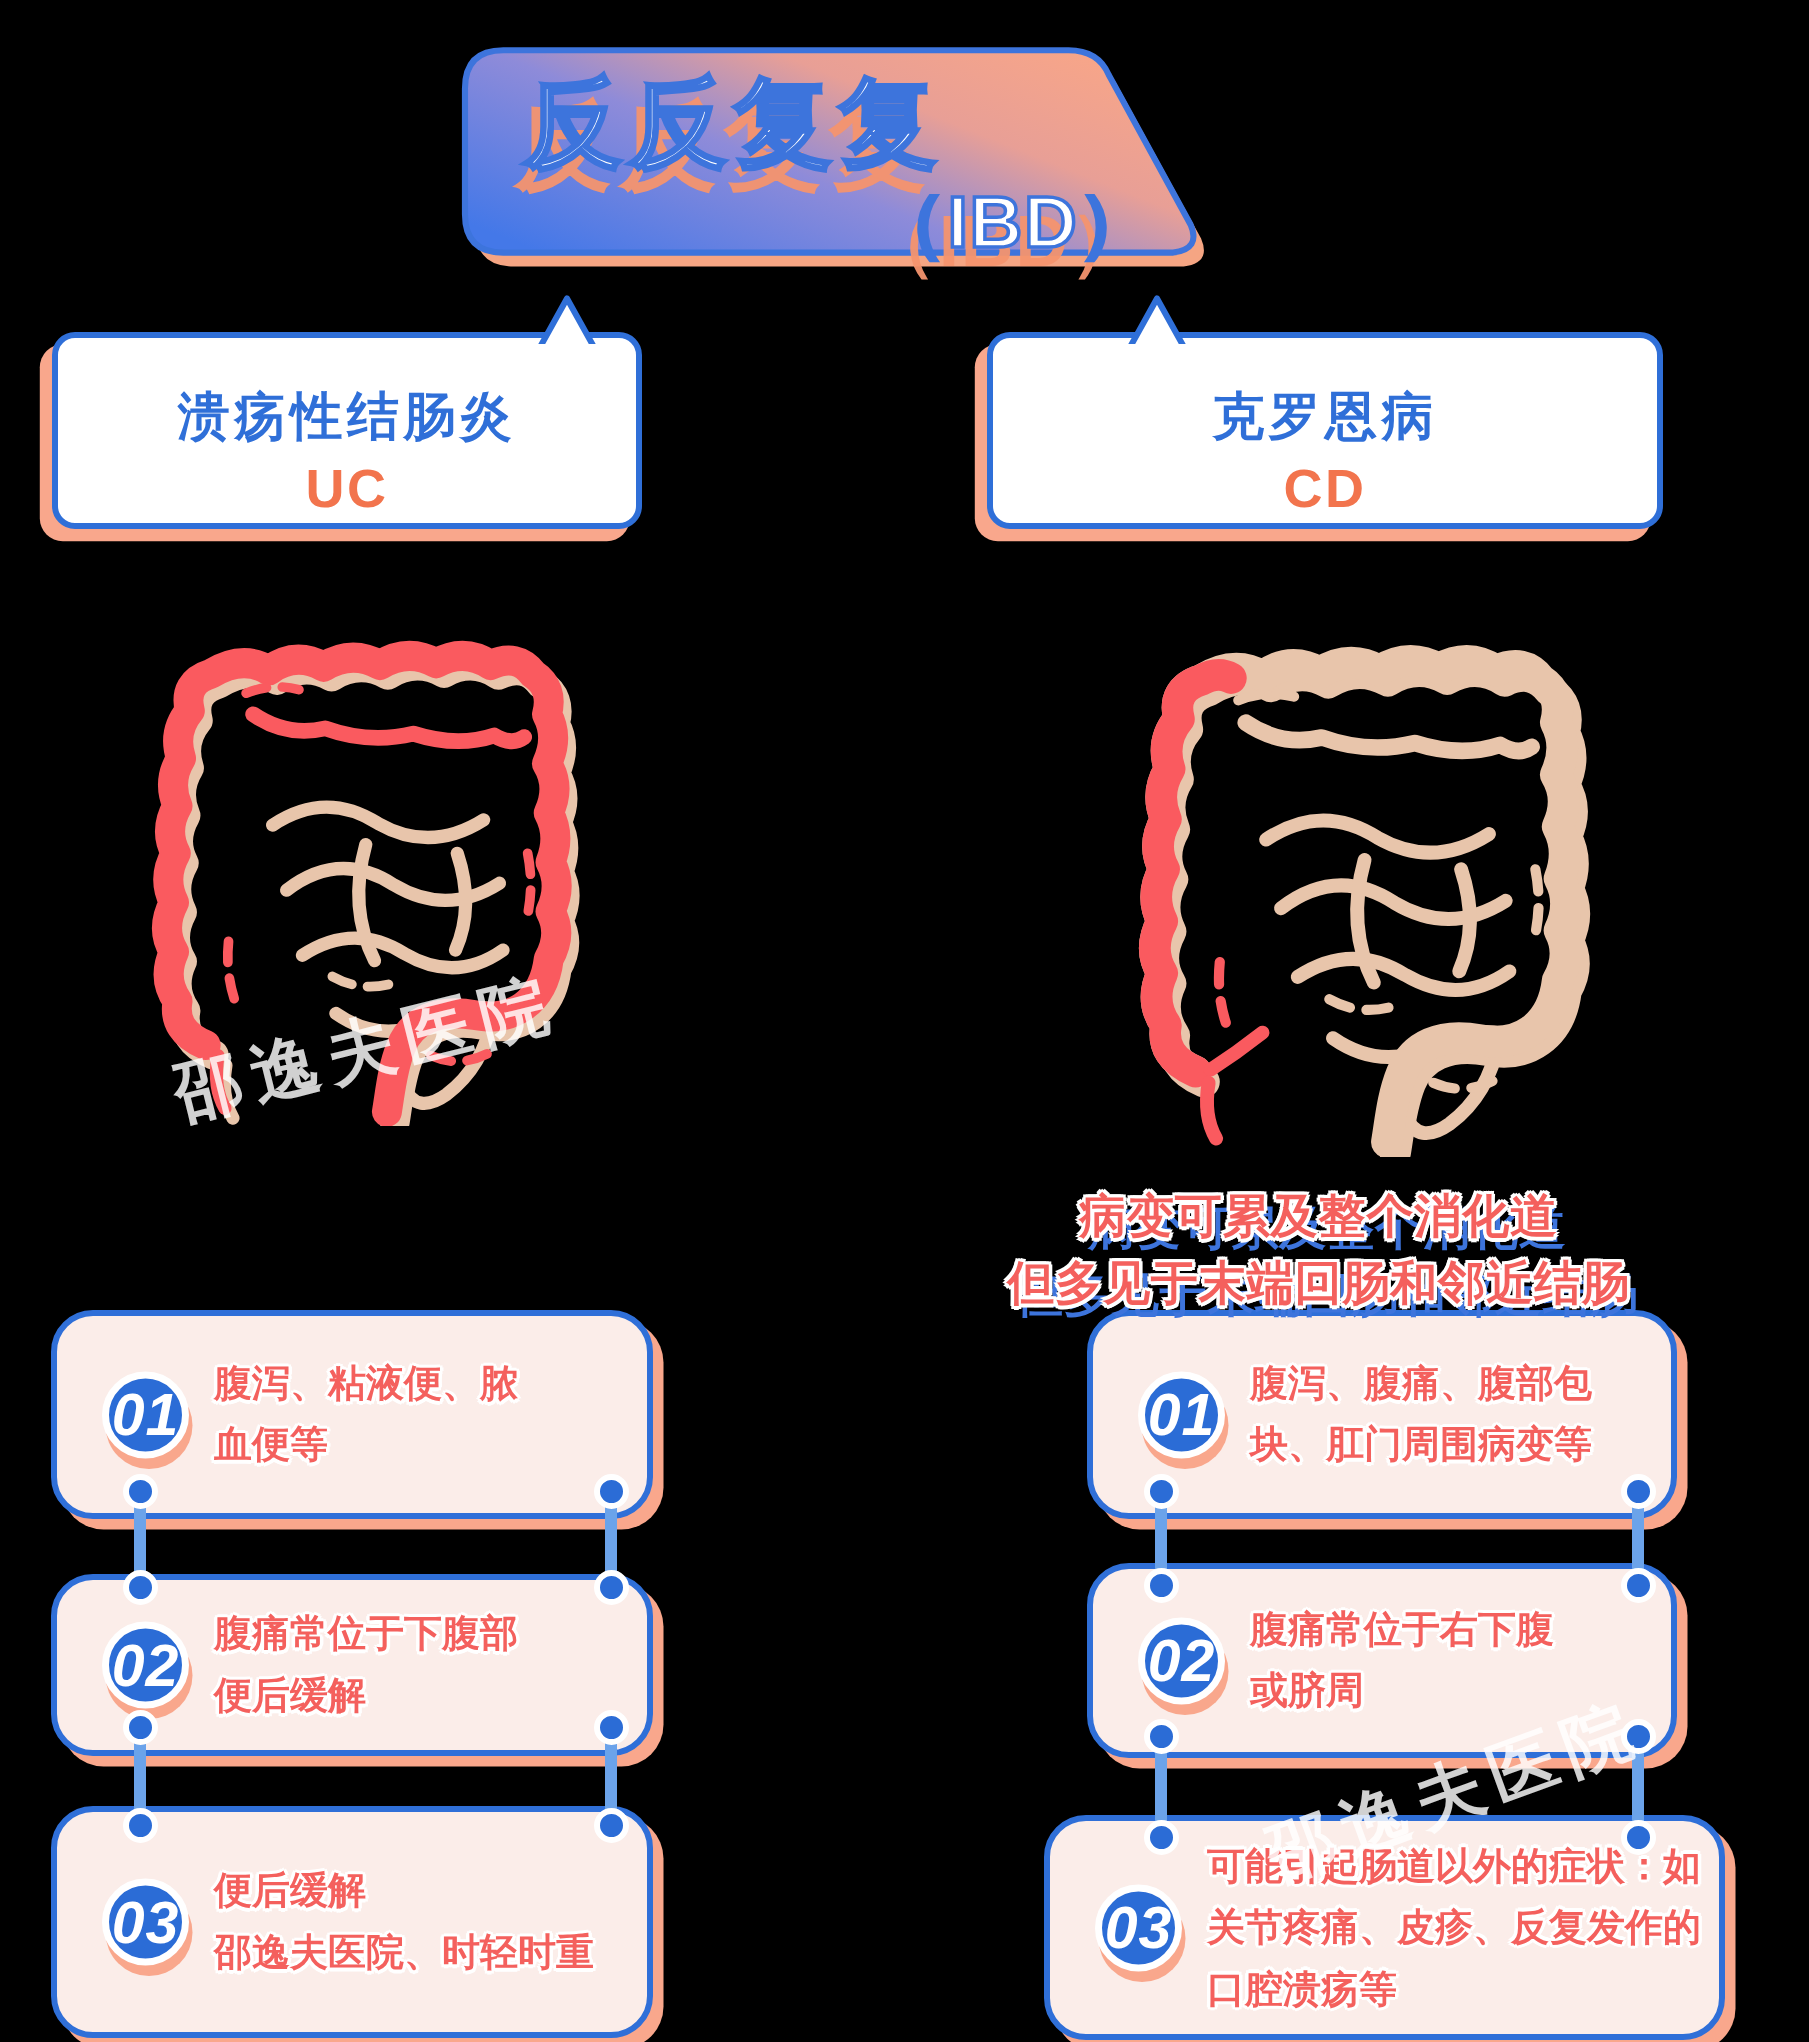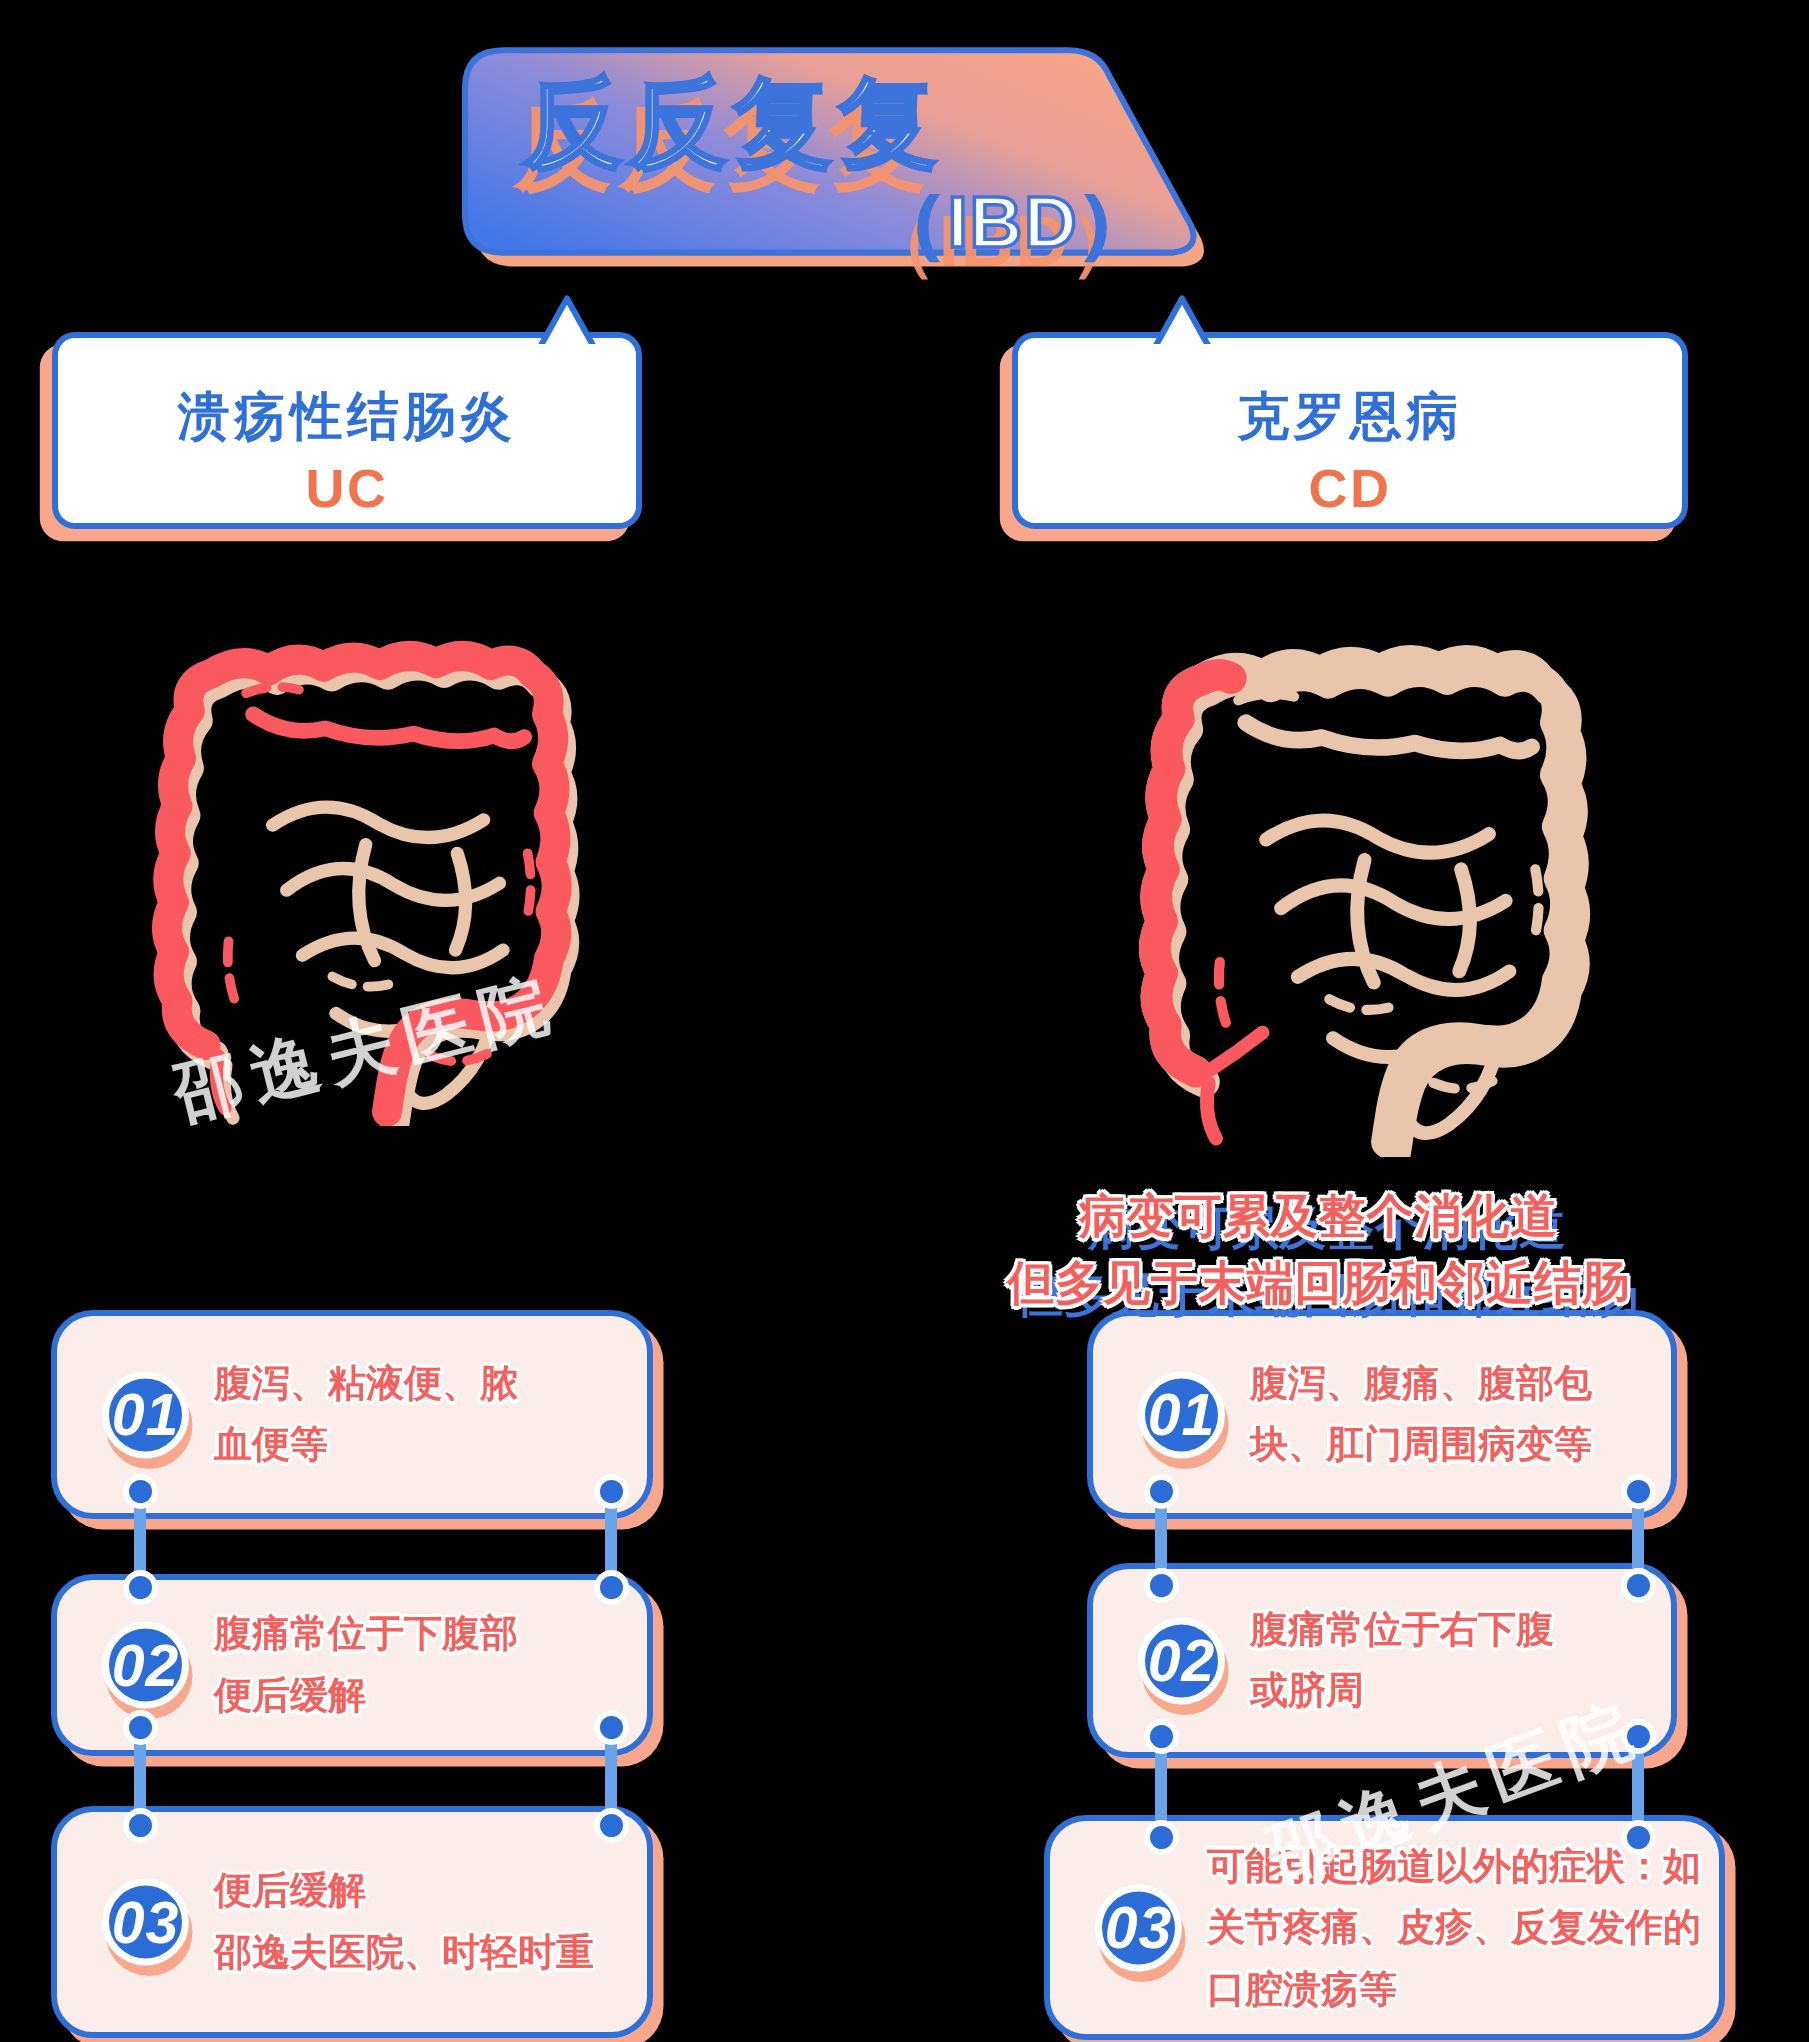--- a/index.html
+++ b/index.html
@@ -29,21 +29,21 @@
   
   .hbox{
     position:absolute; top:332px; height:185px; background:#fff;
     border:6.1px solid var(--blue); border-radius:23px;
     box-shadow:-12.2px 12.2px 0 var(--salmon); z-index:4; text-align:center;
   }
   .hbox .pointer{position:absolute; top:-45px; width:66px; height:51px;}
   .hbox-heading{margin-top:44px; font-size:52px; font-weight:800; color:var(--blue); letter-spacing:4.4px;}
   .hbox-abbr{margin-top:5.2px; font-size:54px; font-weight:800; color:var(--orange); letter-spacing:2.6px;}
   #uc-box{left:52px; width:578px;}
-  #cd-box{left:1012px; width:664px;}
+  #cd-box{left:987px; width:664px;}
   
   .gut-svg{position:absolute; z-index:2;}
   .gut-svg path{fill:none; stroke-linecap:round; stroke-linejoin:round;}
   .gut-svg .under{stroke:var(--tan); stroke-width:34;}
   .gut-svg .under-thin{stroke:var(--tan); stroke-width:15;}
   .gut-svg .main{stroke-width:34;}
   .gut-svg .inner{stroke-width:18;}
   .gut-svg .appendix{stroke-width:15;}
   .gut-svg .gut{stroke:var(--tan); stroke-width:15;}
   .gut-svg .gdash{stroke:var(--tan); stroke-width:11; stroke-dasharray:24 18;}

